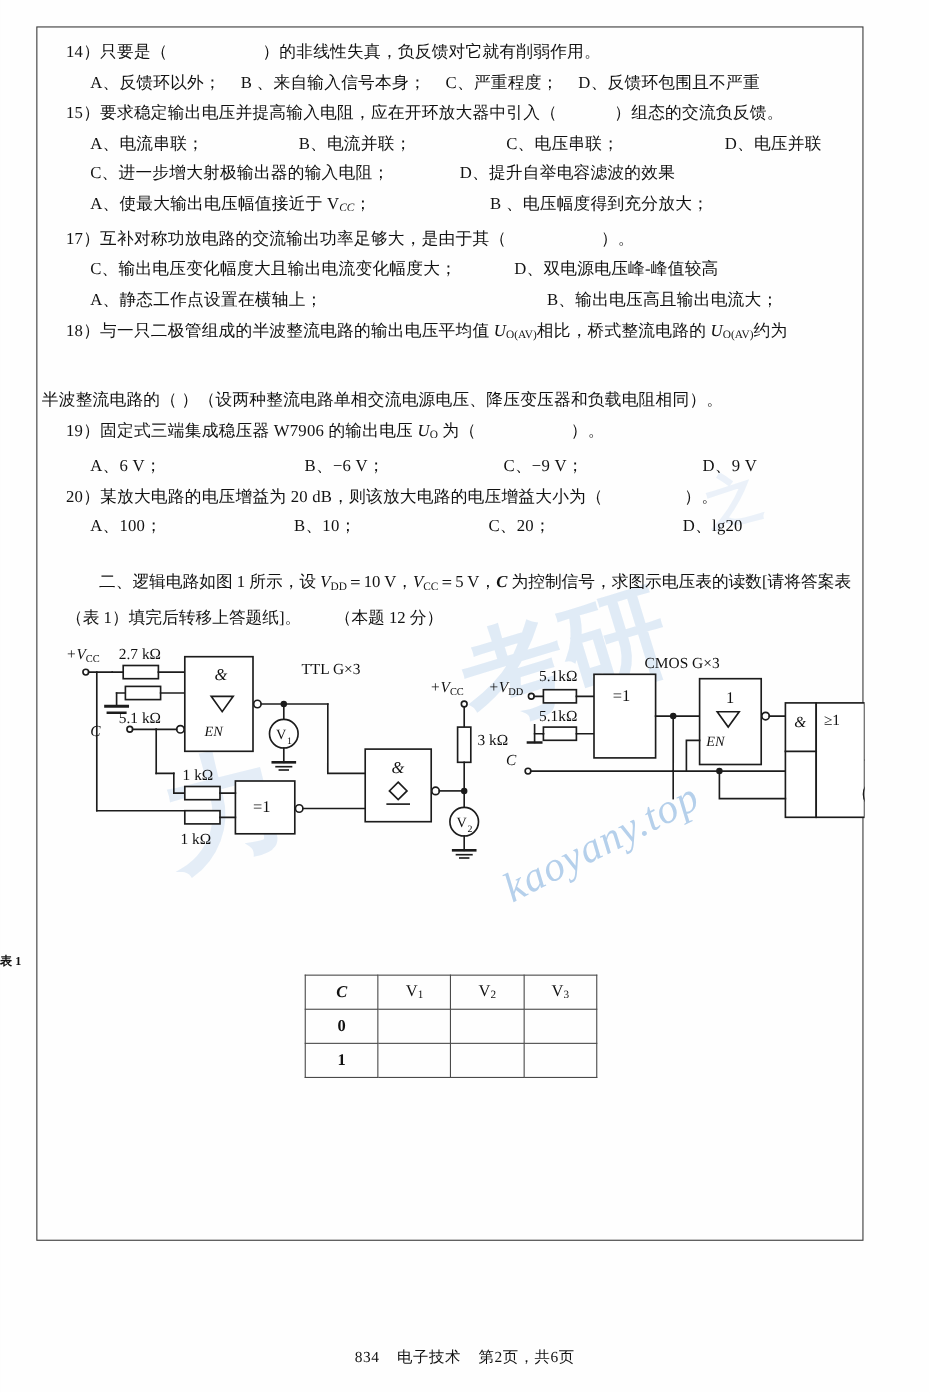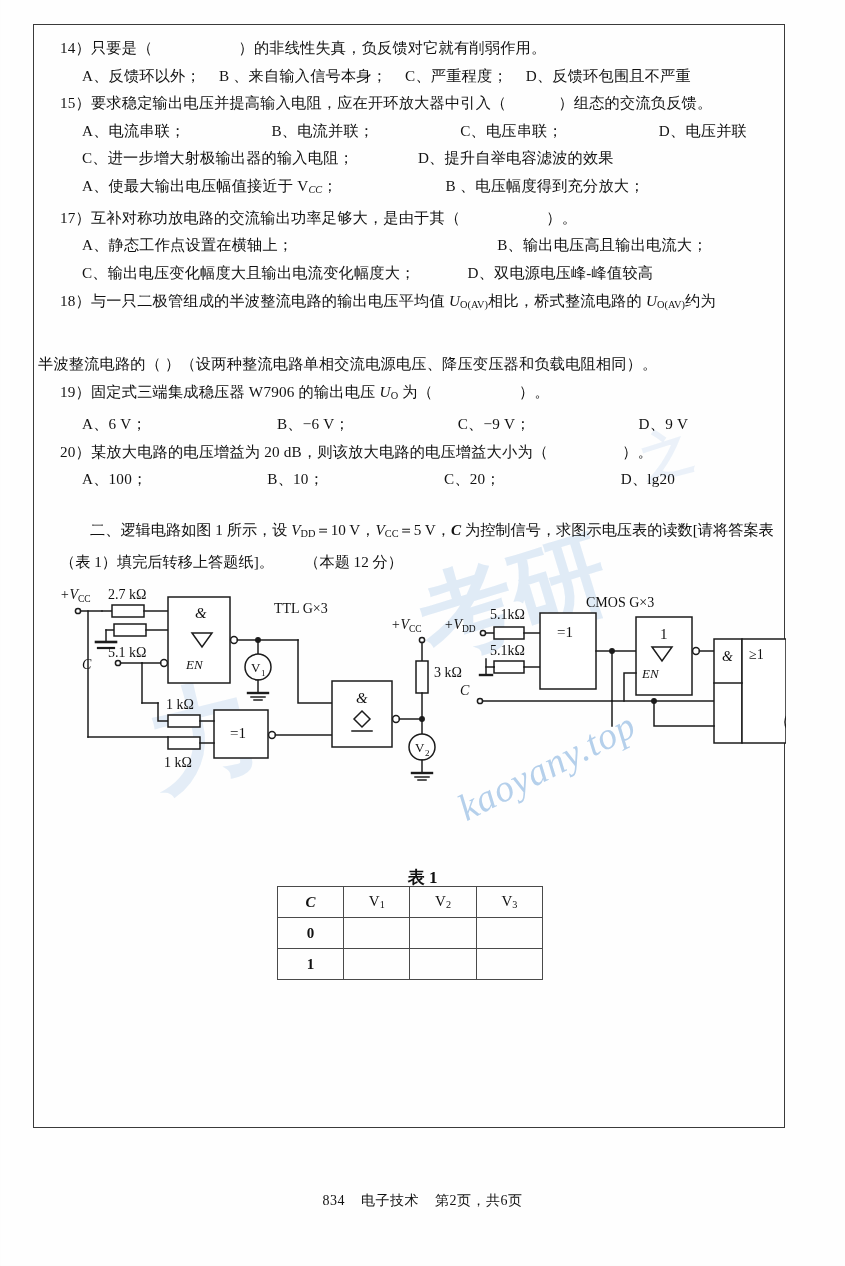--- a/index.html
+++ b/index.html
@@ -44,22 +44,22 @@
   
   #figure{
     position:absolute;left:46px;top:585px;width:740px;height:225px;
   }
   #figure svg{display:block;}
   .figcap{
     position:absolute;left:0;top:815px;width:845px;text-align:center;
     font-size:15px;font-weight:bold;
   }
   .tblcap{
-    position:absolute;left:0;top:866px;width:845px;text-align:center;
-    font-size:17px;font-weight:bold;
+    position:absolute;left:0;top:866px;width:845px;text-align:left;
+    font-size:11px;font-weight:bold;
   }
 
   
   #ansTable{
     position:absolute;left:277px;top:886px;
     border-collapse:collapse;
     width:266px;
   }
   #ansTable td,#ansTable th{
     border:1px solid #4a4a4a;
@@ -67,21 +67,21 @@
     text-align:center;vertical-align:middle;
     font-size:15px;font-weight:bold;
     padding:0;
   }
   #ansTable th{font-style:normal;}
   #ansTable .hv{font-style:normal;font-weight:normal;}
   #ansTable .hc{font-style:italic;}
 
   
   #footer{
-    position:absolute;left:0;top:1192px;width:845px;text-align:center;
+    position:absolute;left:0;top:1225px;width:845px;text-align:center;
     font-size:14px;letter-spacing:.5px;
   }
   #footer span{margin:0 6px;}
 
   
   .wm{
     position:absolute;color:#a9c8e8;opacity:.72;
     font-family:"Liberation Serif",serif;pointer-events:none;
     user-select:none;white-space:nowrap;font-weight:bold;
   }
@@ -132,24 +132,24 @@
       <span class="ind"></span><span>C、</span><span>进一步增大射极输出器的输入电阻；</span><span class="gap g64"></span><span>D、</span><span>提升自举电容滤波的效果</span>
     </div>
     <div class="qline">
       <span class="ind"></span><span>A、</span><span>使最大输出电压幅值接近于 V</span><span class="it"><span class="sub">CC</span></span><span>；</span><span class="gap g108"></span><span>B 、</span><span>电压幅度得到充分放大；</span>
     </div>
 
     <div class="qline">
       <span>17）</span><span>互补对称功放电路的交流输出功率足够大，是由于其（</span><span class="gap g86"></span><span>）。</span>
     </div>
     <div class="qline">
+      <span class="ind"></span><span>C、</span><span>输出电压变化幅度大且输出电流变化幅度大；</span><span class="gap g52"></span><span>D、</span><span>双电源电压峰-峰值较高</span>
+    </div>
+    <div class="qline">
       <span class="ind"></span><span>A、</span><span>静态工作点设置在横轴上；</span><span class="gap g130"></span><span class="gap g74"></span><span>B、</span><span>输出电压高且输出电流大；</span>
-    </div>
-    <div class="qline">
-      <span class="ind"></span><span>C、</span><span>输出电压变化幅度大且输出电流变化幅度大；</span><span class="gap g52"></span><span>D、</span><span>双电源电压峰-峰值较高</span>
     </div>
 
     <div class="qline">
       <span>18）</span><span>与一只二极管组成的半波整流电路的输出电压平均值 </span><span class="it">U</span><span class="sub">O(AV)</span><span>相比，桥式整流电路的 </span><span class="it">U</span><span class="sub">O(AV)</span><span>约为</span>
     </div>
     <div class="qline" style="margin-left:-22px;margin-top:32px;">
       <span>半波整流电路的（    ）（设两种整流电路单相交流电源电压、降压变压器和负载电阻相同）。</span>
     </div>
 
     <div class="qline">

